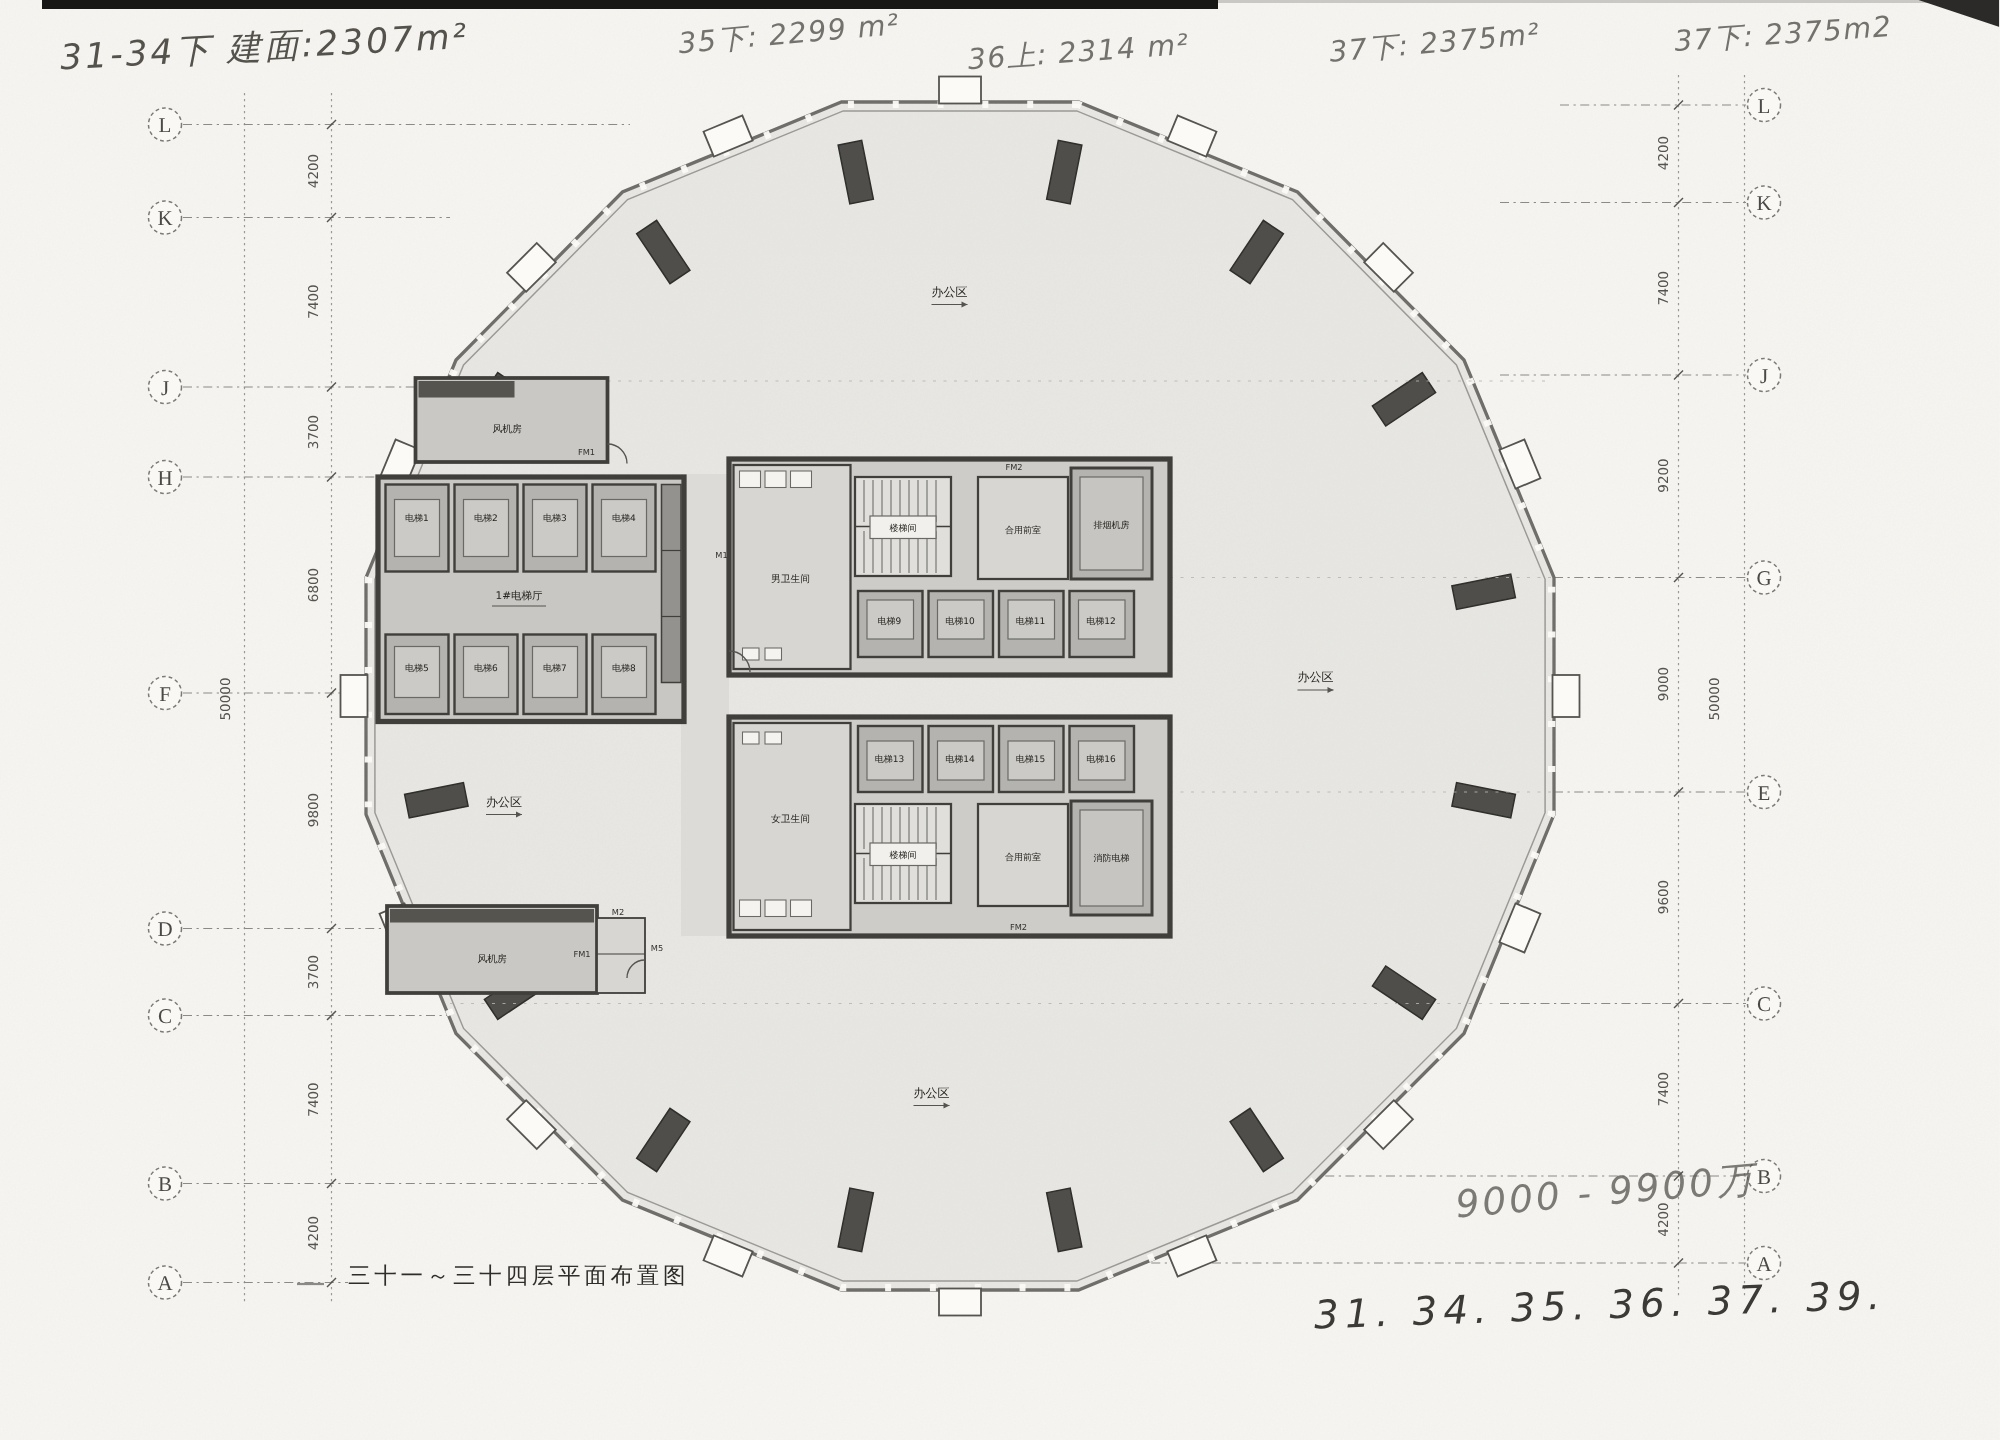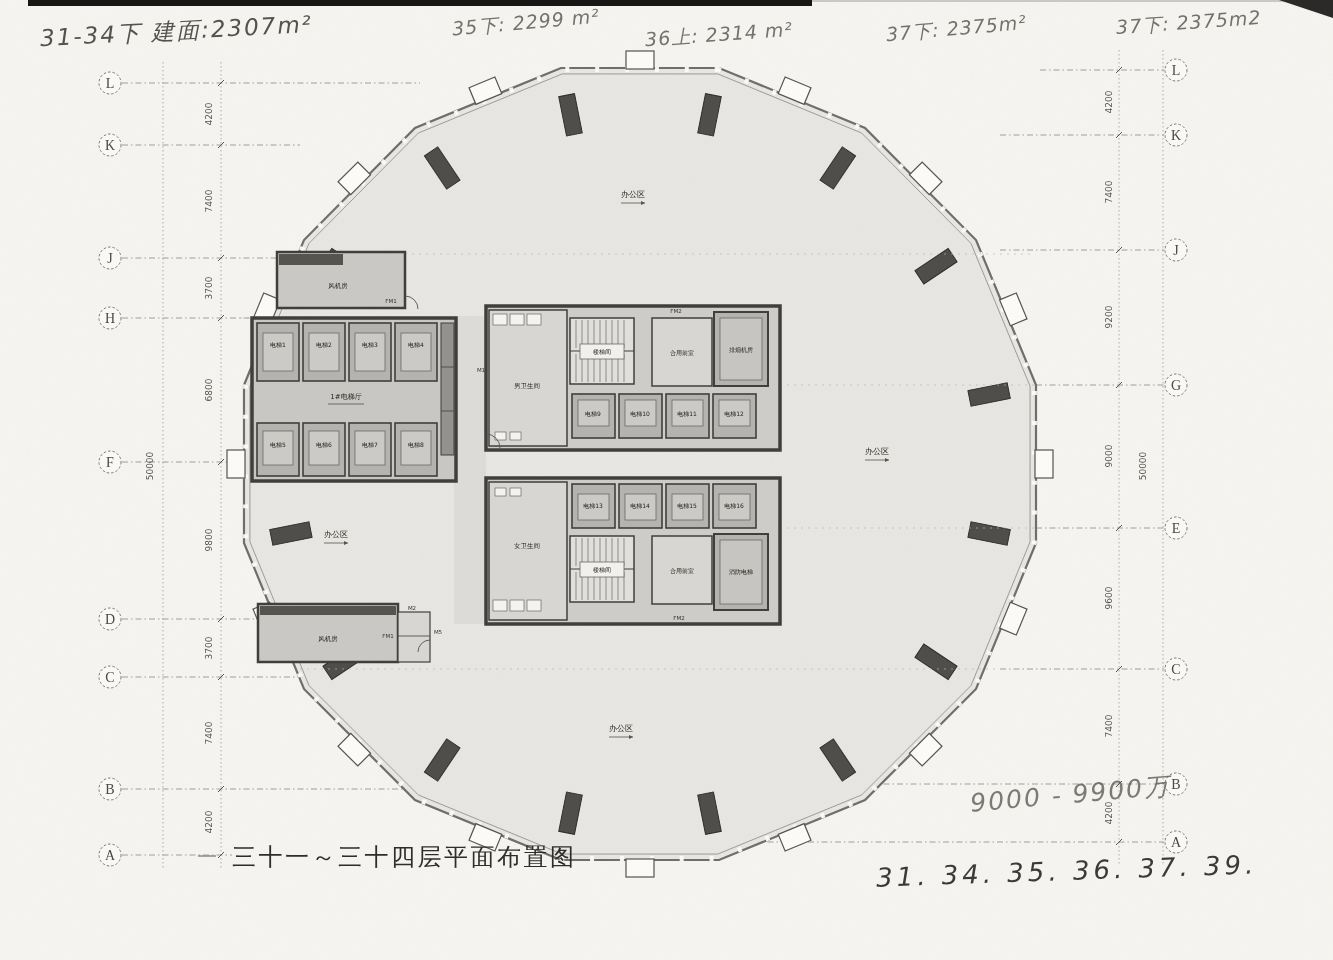--- a/index.html
+++ b/index.html
@@ -8,21 +8,21 @@
   .overlay{position:absolute;white-space:nowrap;}
   .hw{font-family:"DejaVu Sans",sans-serif;font-style:italic;color:#55524c;}
   .hw-main{left:40px;top:16px;font-size:23px;letter-spacing:2px;transform:rotate(-3deg);}
   .hw-note{font-size:19px;opacity:.8;letter-spacing:1px;}
   .hw-n1{left:452px;top:10px;transform:rotate(-5deg);}
   .hw-n2{left:645px;top:22px;transform:rotate(-4deg);}
   .hw-n3{left:886px;top:16px;transform:rotate(-5deg);}
   .hw-n4{left:1116px;top:10px;transform:rotate(-4deg);}
   .hw-price{left:970px;top:778px;font-size:25px;letter-spacing:2px;transform:rotate(-5deg);opacity:.75;}
   .hw-floors{left:876px;top:856px;font-size:26px;letter-spacing:4px;transform:rotate(-2deg);color:#3c3a36;}
-  .plan-title{left:232px;top:841px;font-family:"Liberation Serif",serif;font-size:24px;
+  .plan-title{left:232px;top:841px;font-family:"Liberation Serif",serif;font-size:15px;
               color:#2e2d2b;letter-spacing:2.5px;}
   .scan-strip{left:28px;top:0;width:784px;height:6px;background:#171715;}
   .scan-strip2{left:812px;top:0;width:478px;height:2px;background:#c9c8c4;}
   .scan-corner{right:0;top:0;width:54px;height:18px;background:#2b2a28;
                clip-path:polygon(0 0,100% 0,100% 100%);}
   svg{position:absolute;left:0;top:0;}
   svg text{font-family:"DejaVu Sans",sans-serif;fill:#2c2b29;}
   svg text.gl{font-family:"Liberation Serif",serif;font-size:14px;fill:#4a4947;}
   svg text.dim{font-size:9px;fill:#55544f;}
   svg text.rm{fill:#26251f;}

